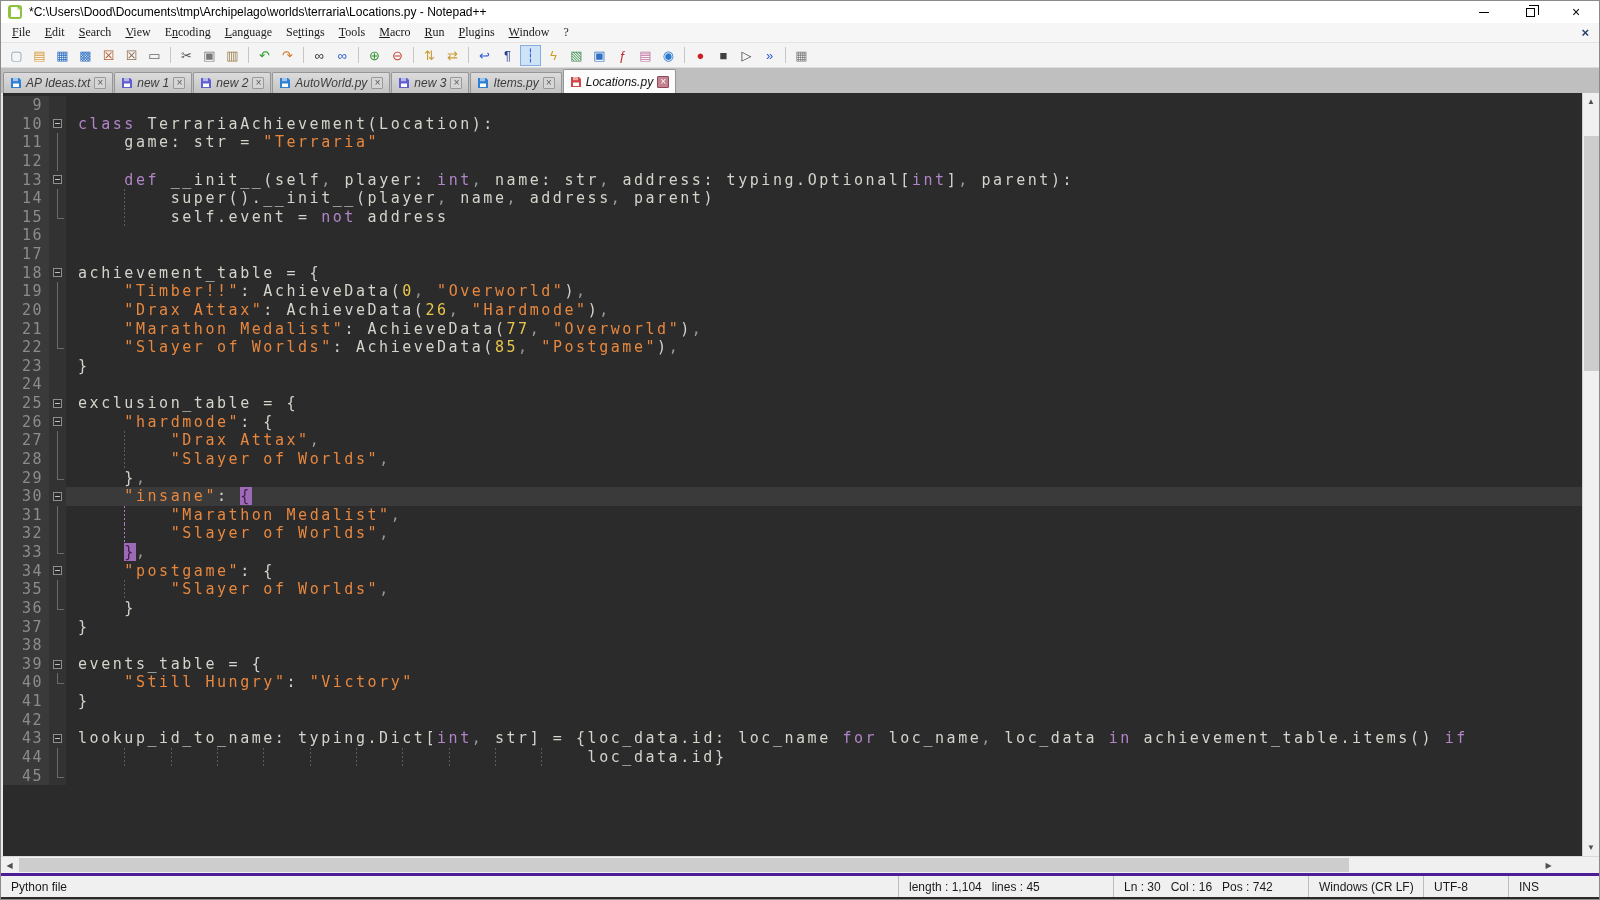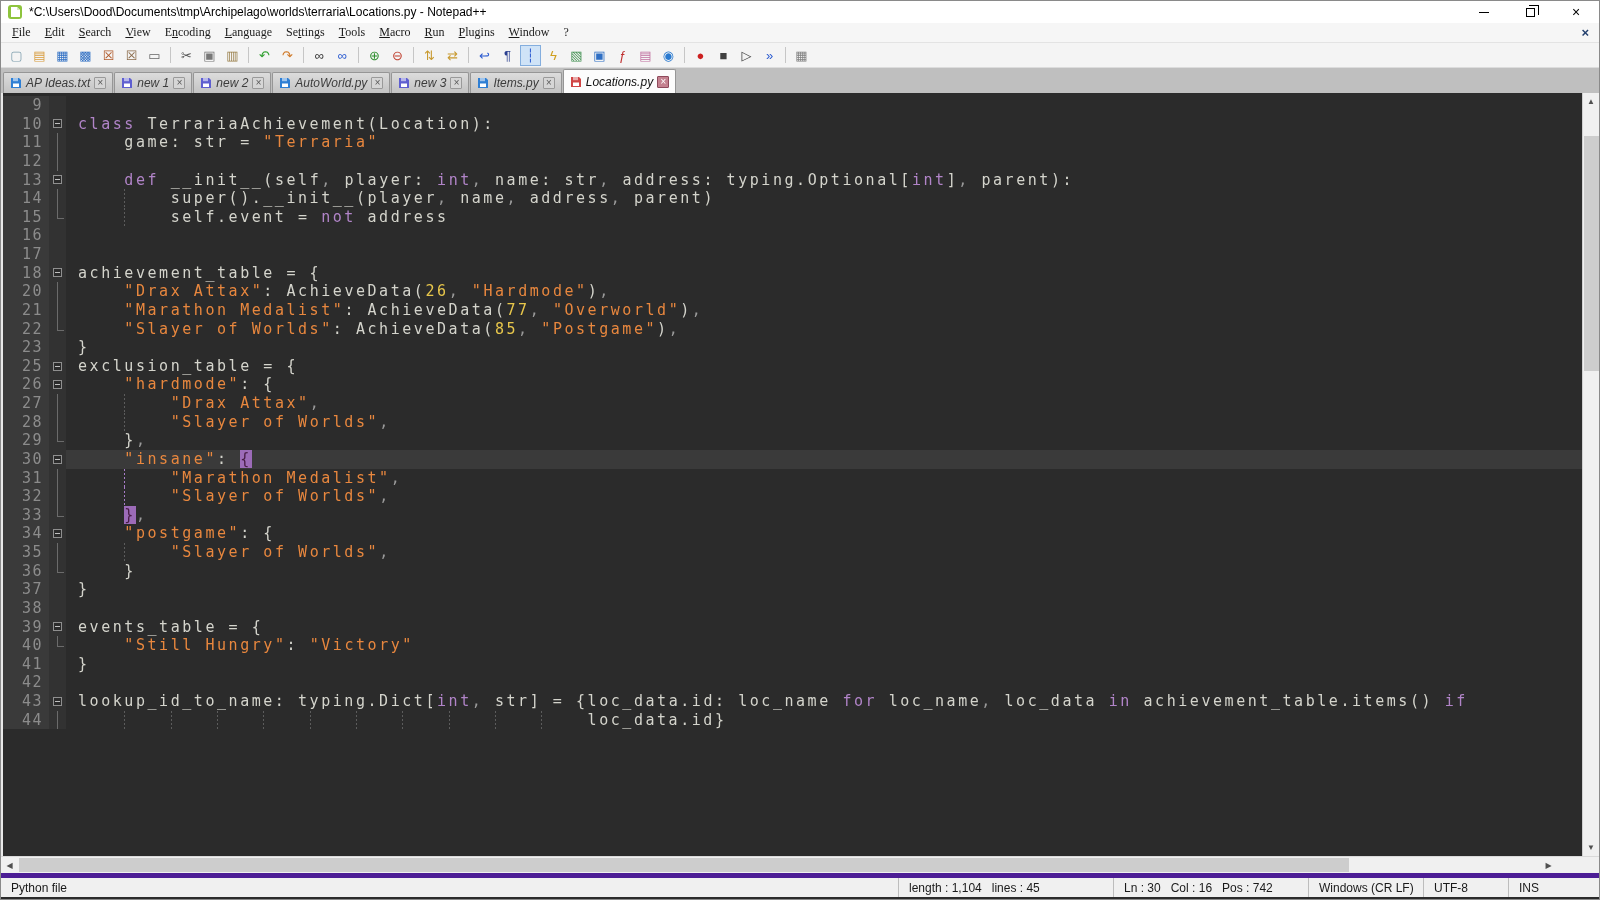--- a/index.html
+++ b/index.html
@@ -60,21 +60,21 @@
   
   .vscroll { width:17px; flex:none; background:#f0f0f0; border-left:1px solid #d0d0d0; position:relative; }
   .vthumb { position:absolute; left:1px; width:15px; background:#cdcdcd; }
   .sarrow { color:#505050; font-size:8px; text-align:center; height:17px; line-height:17px; }
   .vscroll .sarrow.down { position:absolute; bottom:0; width:100%; }
   .hscroll { height:17px; background:#f0f0f0; border-top:1px solid #d9d9d9; position:relative; }
   .hthumb { position:absolute; top:1px; height:14px; background:#cdcdcd; }
   .hscroll .sarrow { position:absolute; top:0; width:17px; }
 
   
-  .statusbar { height:26px; background:#f0f0f0; border-top:5px solid #4c1d95; display:flex; align-items:center; font-size:12px; color:#1a1a1a; border-bottom:2px solid #2b2b2b; }
+  .statusbar { height:26px; background:#f0f0f0; border-top:3px solid #4c1d95; display:flex; align-items:center; font-size:12px; color:#1a1a1a; border-bottom:2px solid #2b2b2b; }
   .sbsec { height:100%; display:flex; align-items:center; padding-left:10px; border-right:1px solid #bdbdbd; white-space:pre; }
 </style>
 </head>
 <body>
 
 <div class="titlebar">
   <svg width="16" height="16" viewBox="0 0 16 16">
     <rect x="1" y="1" width="14" height="14" rx="3" fill="#8ec43d"></rect>
     <path d="M4 3 h6 l3 3 v7 h-9 z" fill="#ffffff"></path>
     <path d="M10 3 l3 3 h-3 z" fill="#d8e8c0"></path>
@@ -224,44 +224,47 @@
       <div class="cl"><span class="ln">9</span><span class="fm"></span><span class="lt"></span></div>
       <div class="cl"><span class="ln">10</span><span class="fm"><span class="fbox"></span></span><span class="lt"><span class="kw">class</span><span class="df"> TerrariaAchievement(Location):</span></span></div>
       <div class="cl"><span class="ln">11</span><span class="fm"><span class="fv"></span></span><span class="lt"><span class="df">    game: str = </span><span class="str">"Terraria"</span></span></div>
       <div class="cl"><span class="ln">12</span><span class="fm"><span class="fv"></span></span><span class="lt"></span></div>
       <div class="cl"><span class="ln">13</span><span class="fm"><span class="fbox"></span></span><span class="lt"><span class="df">    </span><span class="kw">def</span><span class="df"> __init__(self</span><span class="cm">,</span><span class="df"> player: </span><span class="kw">int</span><span class="cm">,</span><span class="df"> name: str</span><span class="cm">,</span><span class="df"> address: typing.Optional[</span><span class="kw">int</span><span class="df">]</span><span class="cm">,</span><span class="df"> parent):</span></span></div>
       <div class="cl"><span class="ln">14</span><span class="fm"><span class="fv"></span></span><span class="lt"><span class="guide" style="left: 58.32px;"></span><span class="df">        super().__init__(player</span><span class="cm">,</span><span class="df"> name</span><span class="cm">,</span><span class="df"> address</span><span class="cm">,</span><span class="df"> parent)</span></span></div>
       <div class="cl"><span class="ln">15</span><span class="fm"><span class="fe"></span></span><span class="lt"><span class="guide" style="left: 58.32px;"></span><span class="df">        self.event = </span><span class="kw">not</span><span class="df"> address</span></span></div>
       <div class="cl"><span class="ln">16</span><span class="fm"></span><span class="lt"></span></div>
       <div class="cl"><span class="ln">17</span><span class="fm"></span><span class="lt"></span></div>
       <div class="cl"><span class="ln">18</span><span class="fm"><span class="fbox"></span></span><span class="lt"><span class="df">achievement_table = {</span></span></div>
+      <div class="cl"><span class="ln">19</span><span class="fm"><span class="fv"></span></span><span class="lt"><span class="df">    </span><span class="str">"Timber!!"</span><span class="df">: AchieveData(</span><span class="num">0</span><span class="cm">,</span><span class="df"> </span><span class="str">"Overworld"</span><span class="df">)</span><span class="cm">,</span></span></div>
       <div class="cl"><span class="ln">20</span><span class="fm"><span class="fv"></span></span><span class="lt"><span class="df">    </span><span class="str">"Drax Attax"</span><span class="df">: AchieveData(</span><span class="num">26</span><span class="cm">,</span><span class="df"> </span><span class="str">"Hardmode"</span><span class="df">)</span><span class="cm">,</span></span></div>
       <div class="cl"><span class="ln">21</span><span class="fm"><span class="fv"></span></span><span class="lt"><span class="df">    </span><span class="str">"Marathon Medalist"</span><span class="df">: AchieveData(</span><span class="num">77</span><span class="cm">,</span><span class="df"> </span><span class="str">"Overworld"</span><span class="df">)</span><span class="cm">,</span></span></div>
       <div class="cl"><span class="ln">22</span><span class="fm"><span class="fe"></span></span><span class="lt"><span class="df">    </span><span class="str">"Slayer of Worlds"</span><span class="df">: AchieveData(</span><span class="num">85</span><span class="cm">,</span><span class="df"> </span><span class="str">"Postgame"</span><span class="df">)</span><span class="cm">,</span></span></div>
       <div class="cl"><span class="ln">23</span><span class="fm"></span><span class="lt"><span class="df">}</span></span></div>
+      <div class="cl"><span class="ln">24</span><span class="fm"></span><span class="lt"></span></div>
       <div class="cl"><span class="ln">25</span><span class="fm"><span class="fbox"></span></span><span class="lt"><span class="df">exclusion_table = {</span></span></div>
       <div class="cl"><span class="ln">26</span><span class="fm"><span class="fbox"></span></span><span class="lt"><span class="df">    </span><span class="str">"hardmode"</span><span class="df">: {</span></span></div>
       <div class="cl"><span class="ln">27</span><span class="fm"><span class="fv"></span></span><span class="lt"><span class="guide" style="left: 58.32px;"></span><span class="df">        </span><span class="str">"Drax Attax"</span><span class="cm">,</span></span></div>
       <div class="cl"><span class="ln">28</span><span class="fm"><span class="fv"></span></span><span class="lt"><span class="guide" style="left: 58.32px;"></span><span class="df">        </span><span class="str">"Slayer of Worlds"</span><span class="cm">,</span></span></div>
       <div class="cl"><span class="ln">29</span><span class="fm"><span class="fe"></span></span><span class="lt"><span class="df">    }</span><span class="cm">,</span></span></div>
       <div class="cl cur"><span class="ln">30</span><span class="fm"><span class="fbox"></span></span><span class="lt"><span class="df">    </span><span class="str">"insane"</span><span class="df">: </span><span class="br">{</span></span></div>
       <div class="cl"><span class="ln">31</span><span class="fm"><span class="fv"></span></span><span class="lt"><span class="guide match" style="left: 58.32px;"></span><span class="df">        </span><span class="str">"Marathon Medalist"</span><span class="cm">,</span></span></div>
       <div class="cl"><span class="ln">32</span><span class="fm"><span class="fv"></span></span><span class="lt"><span class="guide match" style="left: 58.32px;"></span><span class="df">        </span><span class="str">"Slayer of Worlds"</span><span class="cm">,</span></span></div>
       <div class="cl"><span class="ln">33</span><span class="fm"><span class="fe"></span></span><span class="lt"><span class="df">    </span><span class="br">}</span><span class="cm">,</span></span></div>
       <div class="cl"><span class="ln">34</span><span class="fm"><span class="fbox"></span></span><span class="lt"><span class="df">    </span><span class="str">"postgame"</span><span class="df">: {</span></span></div>
       <div class="cl"><span class="ln">35</span><span class="fm"><span class="fv"></span></span><span class="lt"><span class="guide" style="left: 58.32px;"></span><span class="df">        </span><span class="str">"Slayer of Worlds"</span><span class="cm">,</span></span></div>
       <div class="cl"><span class="ln">36</span><span class="fm"><span class="fe"></span></span><span class="lt"><span class="df">    }</span></span></div>
       <div class="cl"><span class="ln">37</span><span class="fm"></span><span class="lt"><span class="df">}</span></span></div>
       <div class="cl"><span class="ln">38</span><span class="fm"></span><span class="lt"></span></div>
       <div class="cl"><span class="ln">39</span><span class="fm"><span class="fbox"></span></span><span class="lt"><span class="df">events_table = {</span></span></div>
       <div class="cl"><span class="ln">40</span><span class="fm"><span class="fe"></span></span><span class="lt"><span class="df">    </span><span class="str">"Still Hungry"</span><span class="df">: </span><span class="str">"Victory"</span></span></div>
       <div class="cl"><span class="ln">41</span><span class="fm"></span><span class="lt"><span class="df">}</span></span></div>
       <div class="cl"><span class="ln">42</span><span class="fm"></span><span class="lt"></span></div>
       <div class="cl"><span class="ln">43</span><span class="fm"><span class="fbox"></span></span><span class="lt"><span class="df">lookup_id_to_name: typing.Dict[</span><span class="kw">int</span><span class="cm">,</span><span class="df"> str] = {loc_data.id: loc_name </span><span class="kw">for</span><span class="df"> loc_name</span><span class="cm">,</span><span class="df"> loc_data </span><span class="kw">in</span><span class="df"> achievement_table.items() </span><span class="kw">if</span></span></div>
       <div class="cl"><span class="ln">44</span><span class="fm"><span class="fv"></span></span><span class="lt"><span class="guide" style="left: 58.32px;"></span><span class="guide" style="left: 104.64px;"></span><span class="guide" style="left: 150.96px;"></span><span class="guide" style="left: 197.28px;"></span><span class="guide" style="left: 243.6px;"></span><span class="guide" style="left: 289.92px;"></span><span class="guide" style="left: 336.24px;"></span><span class="guide" style="left: 382.56px;"></span><span class="guide" style="left: 428.88px;"></span><span class="guide" style="left: 475.2px;"></span><span class="df">                                            loc_data.id}</span></span></div>
+      <div class="cl"><span class="ln">45</span><span class="fm"><span class="fe"></span></span><span class="lt"></span></div>
     </div>
   <div class="vscroll">
     <div class="sarrow">▲</div>
     <div class="vthumb" style="top:43px; height:235px;"></div>
     <div class="sarrow down">▼</div>
   </div>
 </div>
 
 <div class="hscroll">
   <div class="sarrow" style="left:0;">◀</div>

